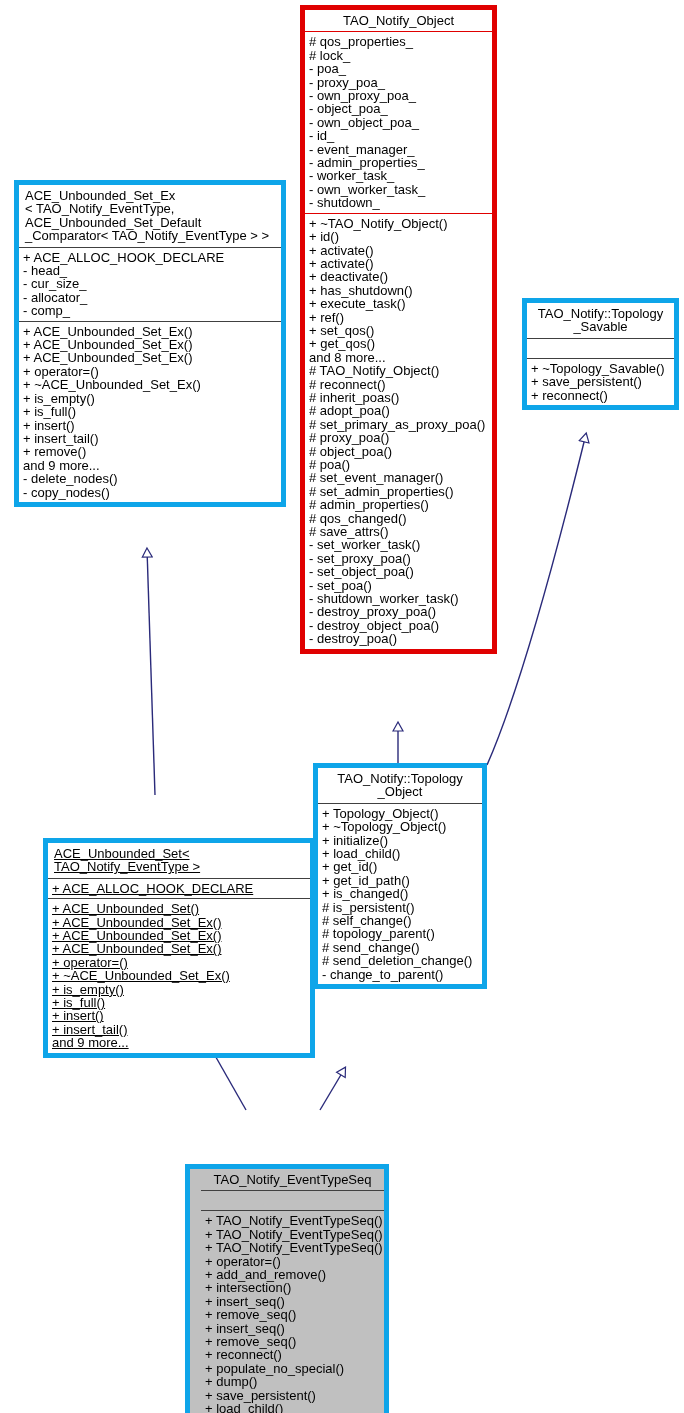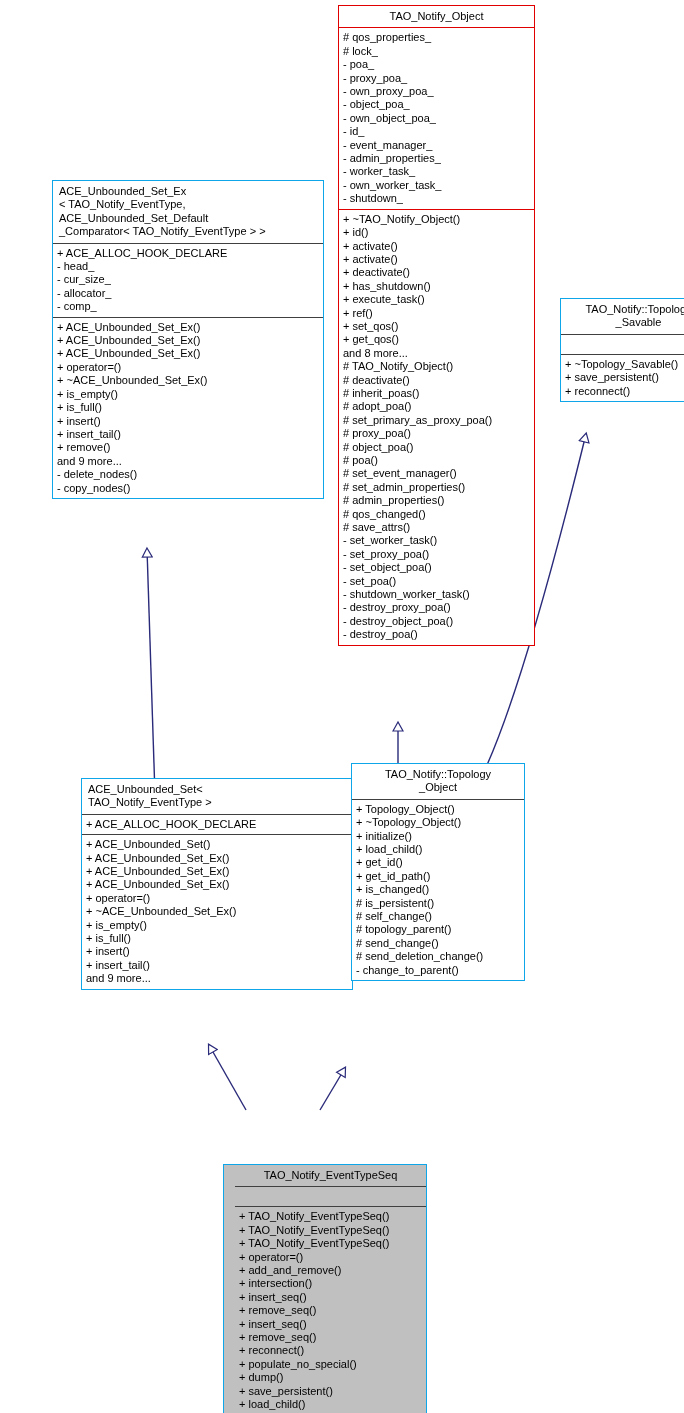--- a/index.html
+++ b/index.html
@@ -25,25 +25,24 @@
     position: absolute;
     left: 0; top: 0;
     width: 684px;
     height: 1413px;
     pointer-events: none;
   }
   .node {
     position: absolute;
     box-sizing: border-box;
     background: #ffffff;
-    border: 1px solid #0ea5e9;
-    font-size: 11px;
+    border: 5px solid #0ea5e9;
+    font-size: 13px;
     line-height: 13.4px;
     color: #000000;
-    margin-left: 38px;
   }
   .node.red  { border-color: #e00000; }
   .node.gray { background: #c0c0c0; }
   .node.gray .title,
   .node.gray .compartment { background: #c0c0c0; }
 
   .title {
     text-align: center;
     padding: 4px 4px 4px 4px;
     border-bottom: 1px solid #404040;
@@ -106,21 +105,21 @@
         <div class="row">+ activate()</div>
         <div class="row">+ activate()</div>
         <div class="row">+ deactivate()</div>
         <div class="row">+ has_shutdown()</div>
         <div class="row">+ execute_task()</div>
         <div class="row">+ ref()</div>
         <div class="row">+ set_qos()</div>
         <div class="row">+ get_qos()</div>
         <div class="row">and 8 more...</div>
         <div class="row"># TAO_Notify_Object()</div>
-        <div class="row"># deactivate()</div>
+        <div class="row"># reconnect()</div>
         <div class="row"># inherit_poas()</div>
         <div class="row"># adopt_poa()</div>
         <div class="row"># set_primary_as_proxy_poa()</div>
         <div class="row"># proxy_poa()</div>
         <div class="row"># object_poa()</div>
         <div class="row"># poa()</div>
         <div class="row"># set_event_manager()</div>
         <div class="row"># set_admin_properties()</div>
         <div class="row"># admin_properties()</div>
         <div class="row"># qos_changed()</div>
@@ -169,21 +168,21 @@
     <div class="title">TAO_Notify::Topology
 _Savable</div>
     <div class="compartment empty"></div>
     <div class="compartment">
         <div class="row">+ ~Topology_Savable()</div>
         <div class="row">+ save_persistent()</div>
         <div class="row">+ reconnect()</div>
       </div>
   </div>
 
-  <div class="node" style="left:43px; top:778px; width:272px;">
+  <div class="node" style="left:43px; top:838px; width:272px;text-decoration:underline;">
     <div class="title" style="text-align:left; padding-left:6px;">ACE_Unbounded_Set&lt;
  TAO_Notify_EventType &gt;</div>
     <div class="compartment">
         <div class="row">+ ACE_ALLOC_HOOK_DECLARE</div>
       </div>
     <div class="compartment">
         <div class="row">+ ACE_Unbounded_Set()</div>
         <div class="row">+ ACE_Unbounded_Set_Ex()</div>
         <div class="row">+ ACE_Unbounded_Set_Ex()</div>
         <div class="row">+ ACE_Unbounded_Set_Ex()</div>

